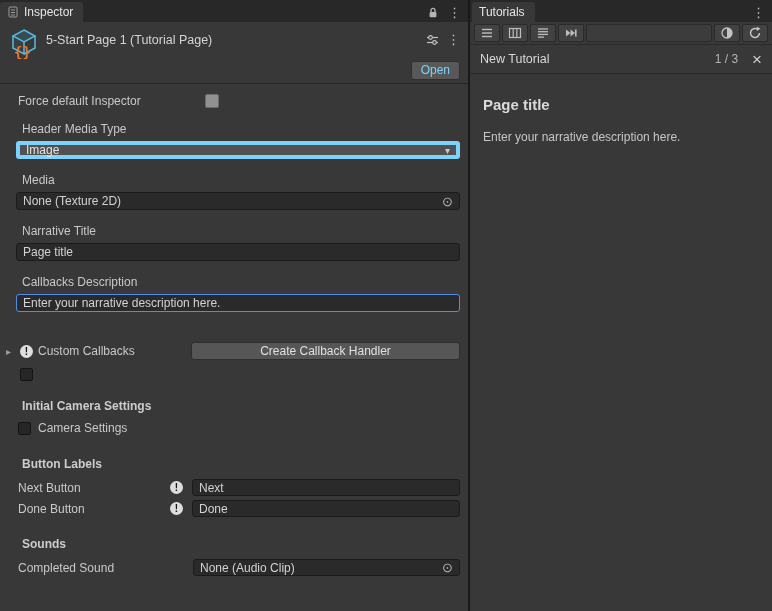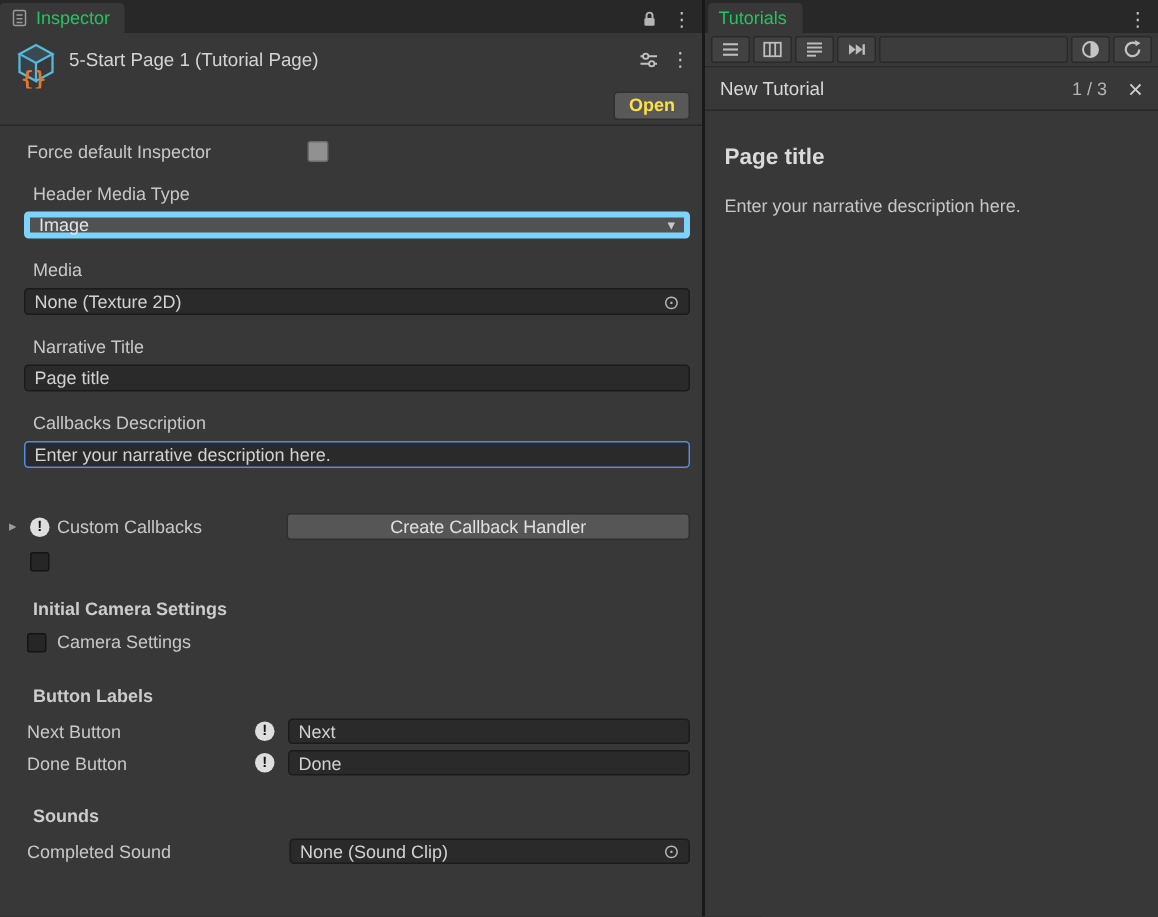--- a/index.html
+++ b/index.html
@@ -15,34 +15,34 @@
 
   
   .left-panel  { width: 470px; display: flex; flex-direction: column; background: #383838; border-right: 2px solid #191919; }
   .right-panel { flex: 1; display: flex; flex-direction: column; background: #383838; }
 
   
   .tabbar { height: 22px; background: #282828; display: flex; align-items: flex-end; flex: none; }
   .tab {
     height: 20px; background: #383838; border-radius: 3px 3px 0 0;
     display: flex; align-items: center; gap: 5px; padding: 0 10px 0 7px;
-    color: #22c55e; margin-left: 0;
+    color: #e5e5e5; margin-left: 0;
   }
   .tabbar-actions { margin-left: auto; display: flex; align-items: center; gap: 9px; padding: 0 7px 3px 0; }
   .kebab { color: #c4c4c4; font-size: 13px; line-height: 1; cursor: default; }
 
   
   .insp-header { flex: none; padding: 5px 8px 3px 8px; border-bottom: 1px solid #262626; background: #383838; }
   .insp-header-top { display: flex; align-items: flex-start; }
   .insp-title { flex: 1; padding-top: 6px; padding-left: 6px; color: #d4d4d4; font-size: 12.5px; }
   .insp-header-actions { display: flex; align-items: center; gap: 8px; padding-top: 6px; }
   .insp-header-bottom { display: flex; justify-content: flex-end; padding-top: 2px; }
   .btn-open {
     background: #585858; border: 1px solid #303030; border-radius: 3px;
-    color: #fde047; font-size: 12px; padding: 1px 9px 2px 9px; line-height: 14px; font-weight: bold;
+    color: #7dd3fc; font-size: 12px; padding: 1px 9px 2px 9px; line-height: 14px;
   }
 
   
   .insp-body { flex: 1; padding-top: 10px; overflow: hidden; }
   .lbl { color: #c8c8c8; }
   .lbl-row { padding-left: 22px; margin-bottom: 5px; }
   .bold { font-weight: bold; color: #cccccc; }
 
   .row-flex { display: flex; align-items: center; padding: 0 8px 0 18px; }
 
@@ -237,21 +237,21 @@
         <span class="warn">!</span>
         <span class="field">
           <span>Done</span>
         </span>
       </div>
 
       <div class="lbl-row bold mt20">Sounds</div>
       <div class="prop-row prop-row-wide mt8">
         <span class="lbl lbl-fixed">Completed Sound</span>
         <span class="field">
-          <span>None (Sound Clip)</span>
+          <span>None (Audio Clip)</span>
           <span class="picker">⊙</span>
         </span>
       </div>
 
     </div>
   </div>
 
   <div class="right-panel">
 
     <div class="tabbar">

